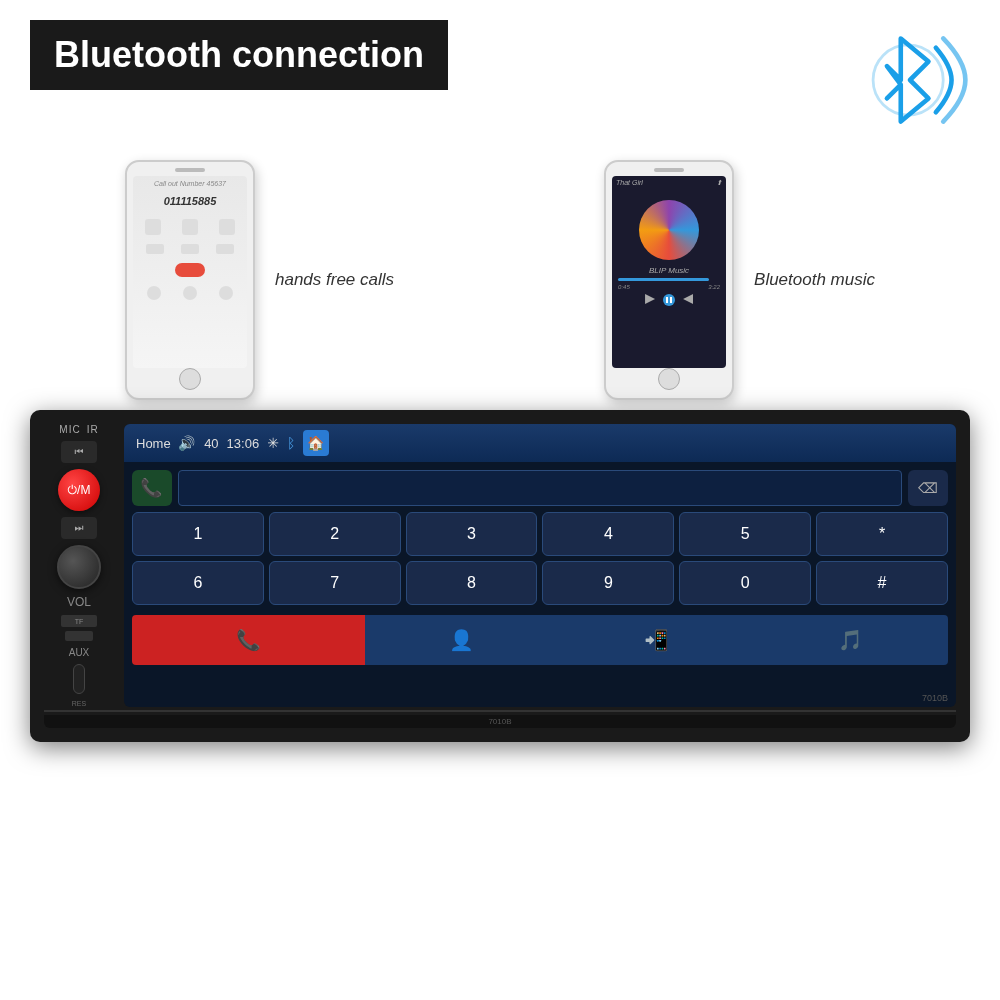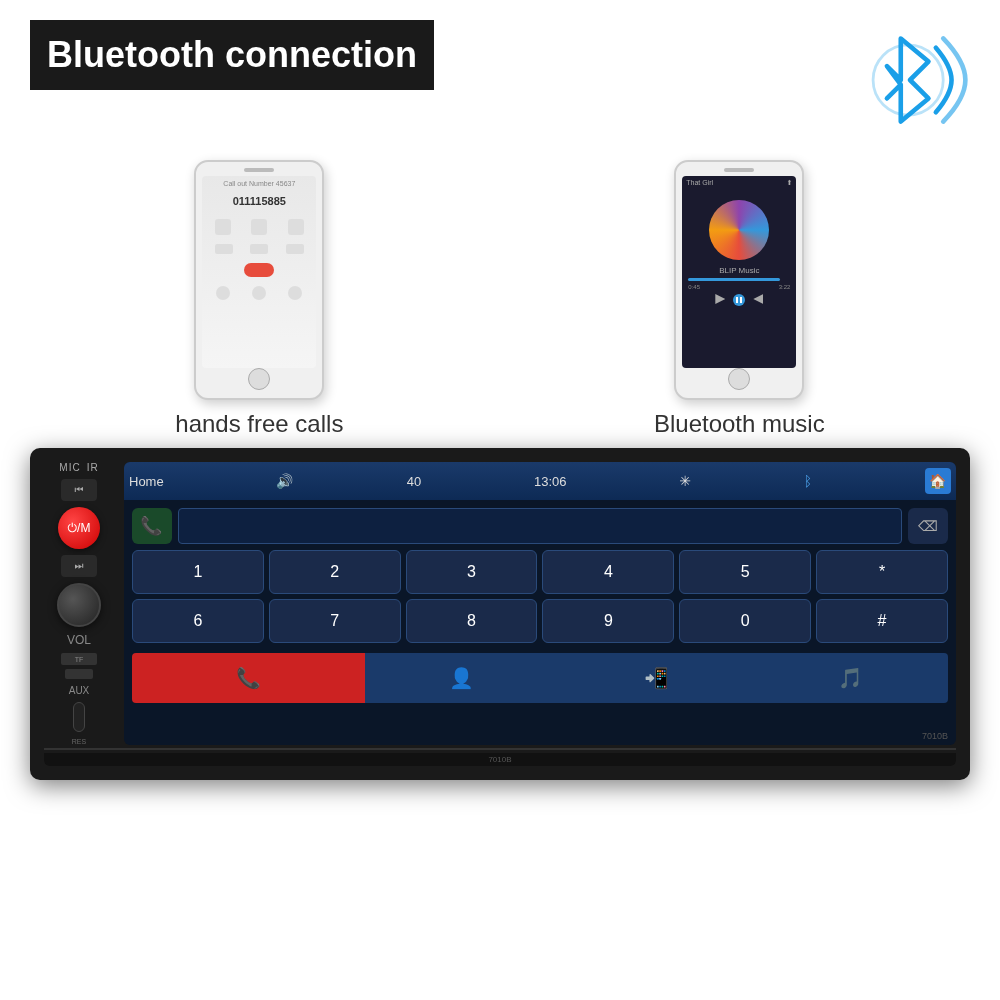--- a/index.html
+++ b/index.html
@@ -16,21 +16,21 @@
     .top-section {
       display: flex;
       align-items: flex-start;
       padding: 20px 30px 10px 30px;
       gap: 20px;
     }
 
     .title-box {
       background: #1a1a1a;
       color: white;
-      padding: 14px 17px;
+      padding: 14px 24px;
       font-size: 36px;
       font-weight: bold;
       flex-shrink: 0;
       white-space: nowrap;
     }
 
     .bluetooth-symbol {
       margin-left: auto;
       display: flex;
       flex-direction: column;
@@ -49,23 +49,24 @@
       display: flex;
       justify-content: space-around;
       align-items: flex-end;
       padding: 0 60px;
       margin-top: 10px;
       gap: 0;
     }
 
     .phone-block {
       display: flex;
-      flex-direction: column;
-      align-items: center;
-      gap: 10px;
+      flex-direction: row;
+      align-items: center;
+      gap: 20px;
+      font-style: italic;
     }
 
     .phone-img {
       width: 130px;
       height: 240px;
       background: #f0f0f0;
       border-radius: 14px;
       border: 2px solid #ccc;
       position: relative;
       overflow: hidden;
@@ -107,21 +108,21 @@
       top: 6px;
       left: 50%;
       transform: translateX(-50%);
       width: 30px;
       height: 4px;
       background: #bbb;
       border-radius: 2px;
     }
 
     .phone-label {
-      font-size: 24px;
+      font-size: 17px;
       color: #333;
       text-align: center;
       font-weight: normal;
     }
 
     
     .call-number {
       font-size: 11px;
       color: #333;
       text-align: center;
@@ -307,24 +308,24 @@
       flex: 1;
       background: #0a1628;
       border-radius: 6px;
       overflow: hidden;
       position: relative;
     }
 
     
     .screen-header {
       background: linear-gradient(180deg, #1a3a6a 0%, #0d2a55 100%);
-      padding: 6px 5px;
-      display: flex;
-      align-items: center;
-      justify-content: space-between;
+      padding: 6px 12px;
+      display: flex;
+      align-items: center;
+      justify-content: flex-start;
       gap: 8px;
     }
 
     .screen-header-item {
       color: #ddd;
       font-size: 13px;
       white-space: nowrap;
     }
 
     .screen-header-icon {

